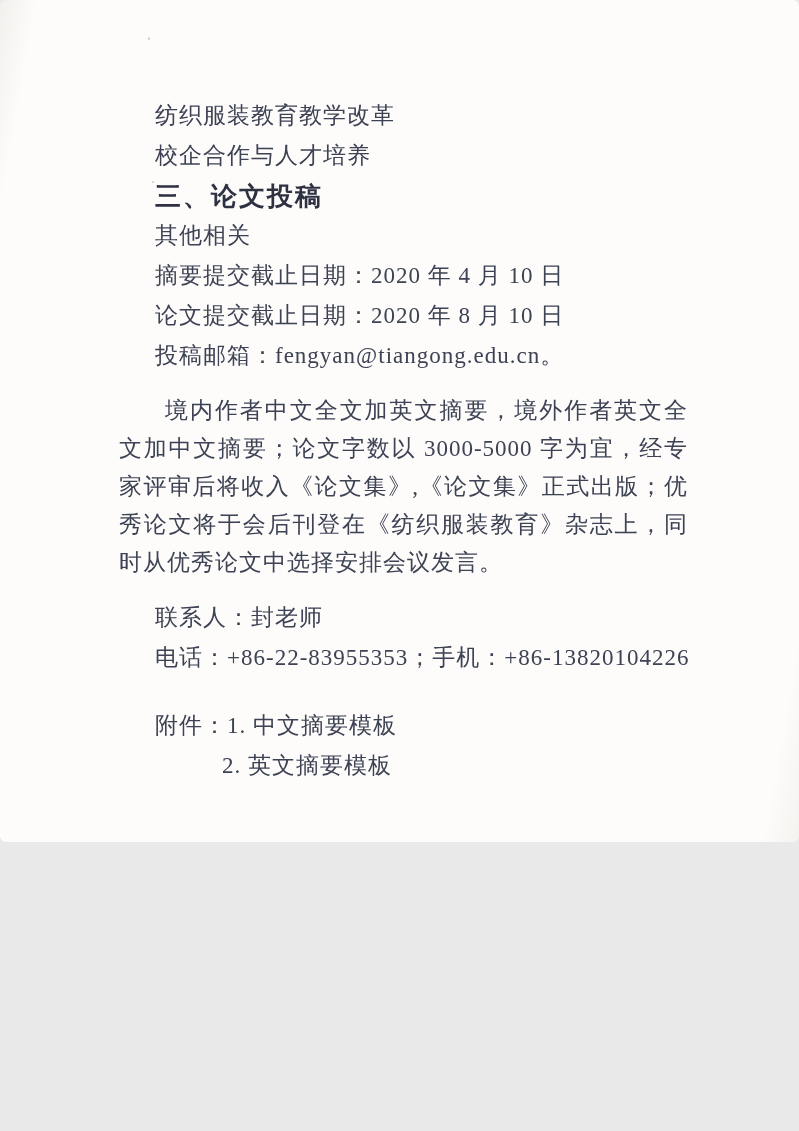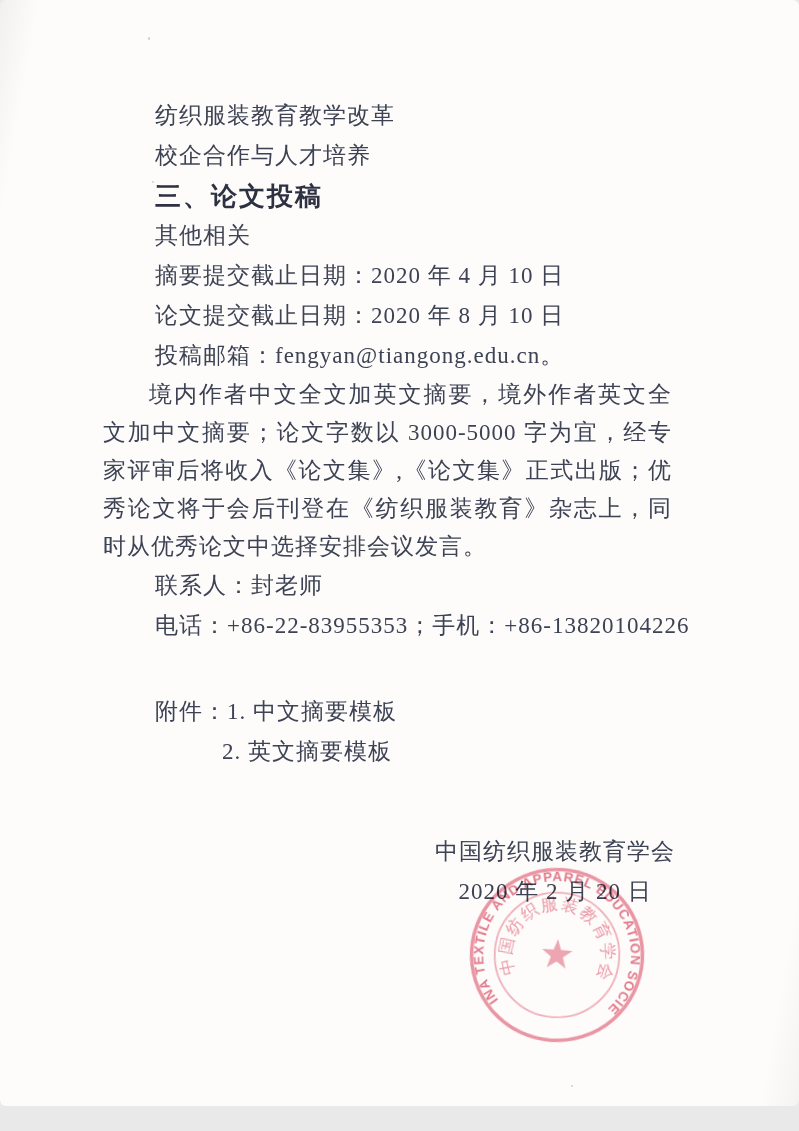--- a/index.html
+++ b/index.html
@@ -1,18 +1,18 @@
 <!DOCTYPE html>
 <html><head>
 <meta charset="utf-8">
 <style>
   html,body{margin:0;padding:0;background:#e9e9e9;}
   .page{
     position:relative;
-    width:799px;height:1106px;
+    width:799px;height:842px;
     margin:0 auto;
     background:
       linear-gradient(100deg, #f1f0ed 0%, #fdfcfa 4%, #fdfcfa 96%, #f4f3f0 100%),
       #fdfcfa;
     overflow:hidden;
     font-family:"Liberation Serif", serif;
     color:#3d4254;
     border-radius:6px;
   }
   .content{
@@ -24,28 +24,28 @@
   .line{line-height:40px;white-space:nowrap;}
   .indent1{margin-left:52px;}
   .heading{
     font-family:"Liberation Sans", sans-serif;
     font-weight:bold;
     font-size:26px;
     color:#2d3142;
     letter-spacing:2px;
   }
   .paragraph{
-    margin:0;
+    margin:16px;
     text-indent:2em;
     text-align:justify;
     line-height:38px;
     width:569px;
   }
   .contact-block{}
-  .attachments{margin-top:46px;}
+  .attachments{margin-top:28px;}
   .att-item{margin-left:119px;}
   .signature{
     margin-top:60px;
     margin-left:312px;
     width:280px;
     text-align:center;
   }
   .seal{
     position:absolute;
     left:468px;top:866px;

